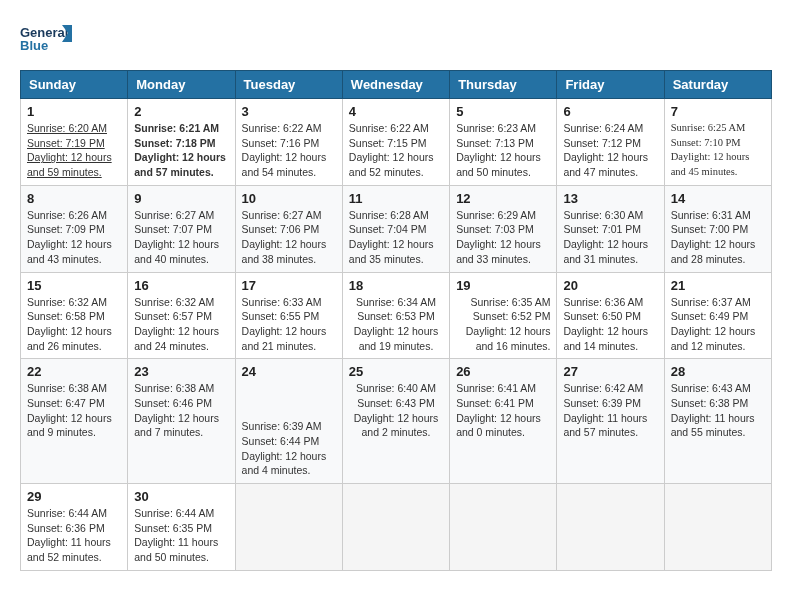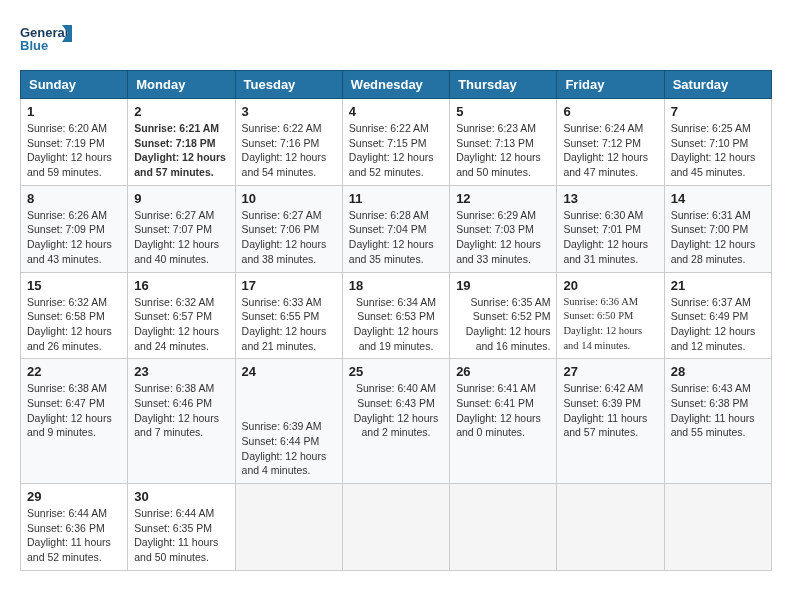--- a/index.html
+++ b/index.html
@@ -102,21 +102,21 @@
         <th>Wednesday</th>
         <th>Thursday</th>
         <th>Friday</th>
         <th>Saturday</th>
       </tr>
   </thead>
   <tbody id="calendar-body">
   <tr>
         <td>
           <span class="day-number">1</span>
-          <div class="day-info" style="white-space: pre-line;">Sunrise: 6:20 AM
+          <div class="day-info" style="white-space: pre-line; text-decoration: underline;">Sunrise: 6:20 AM
 Sunset: 7:19 PM
 Daylight: 12 hours
 and 59 minutes.</div>
         </td>
         <td>
           <span class="day-number">2</span>
           <div class="day-info" style="white-space: pre-line; font-weight: bold;">Sunrise: 6:21 AM
 Sunset: 7:18 PM
 Daylight: 12 hours
 and 57 minutes.</div>
@@ -144,21 +144,21 @@
         </td>
         <td>
           <span class="day-number">6</span>
           <div class="day-info" style="white-space: pre-line;">Sunrise: 6:24 AM
 Sunset: 7:12 PM
 Daylight: 12 hours
 and 47 minutes.</div>
         </td>
         <td>
           <span class="day-number">7</span>
-          <div class="day-info" style="white-space: pre-line;">Sunrise: 6:25 AM
+          <div class="day-info" style="white-space: pre-line; font-family: Liberation Serif, serif;">Sunrise: 6:25 AM
 Sunset: 7:10 PM
 Daylight: 12 hours
 and 45 minutes.</div>
         </td>
       </tr>
       <tr>
         <td>
           <span class="day-number">8</span>
           <div class="day-info" style="white-space: pre-line;">Sunrise: 6:26 AM
 Sunset: 7:09 PM
@@ -239,21 +239,21 @@
         </td>
         <td>
           <span class="day-number">19</span>
           <div class="day-info" style="white-space: pre-line; text-align: right;">Sunrise: 6:35 AM
 Sunset: 6:52 PM
 Daylight: 12 hours
 and 16 minutes.</div>
         </td>
         <td>
           <span class="day-number">20</span>
-          <div class="day-info" style="white-space: pre-line; font-family: Liberation Serif, serif;">Sunrise: 6:36 AM
+          <div class="day-info" style="white-space: pre-line;">Sunrise: 6:36 AM
 Sunset: 6:50 PM
 Daylight: 12 hours
 and 14 minutes.</div>
         </td>
         <td>
           <span class="day-number">21</span>
           <div class="day-info" style="white-space: pre-line;">Sunrise: 6:37 AM
 Sunset: 6:49 PM
 Daylight: 12 hours
 and 12 minutes.</div>

